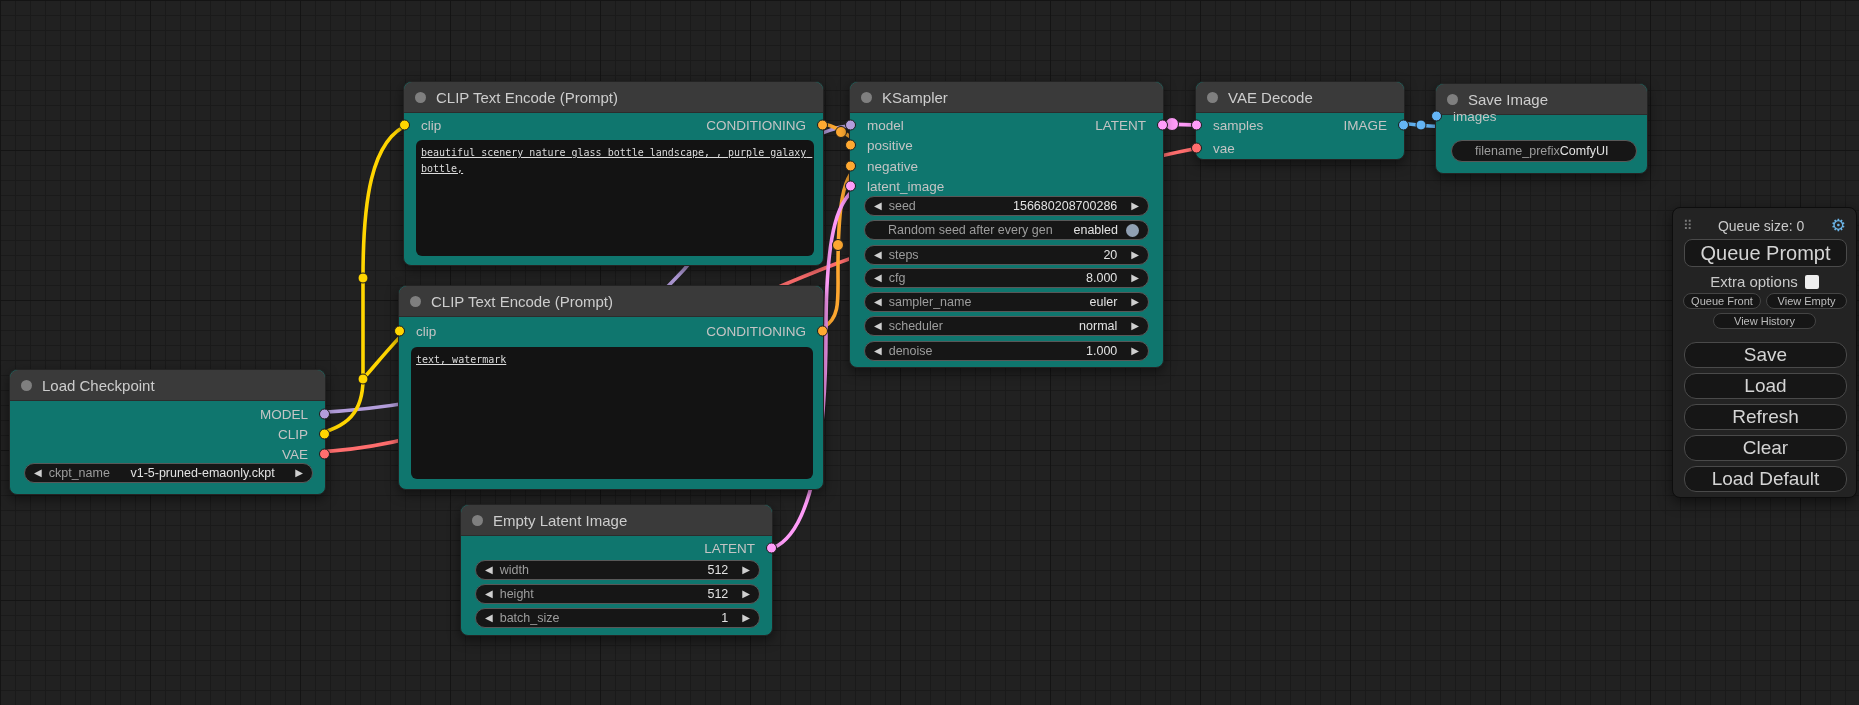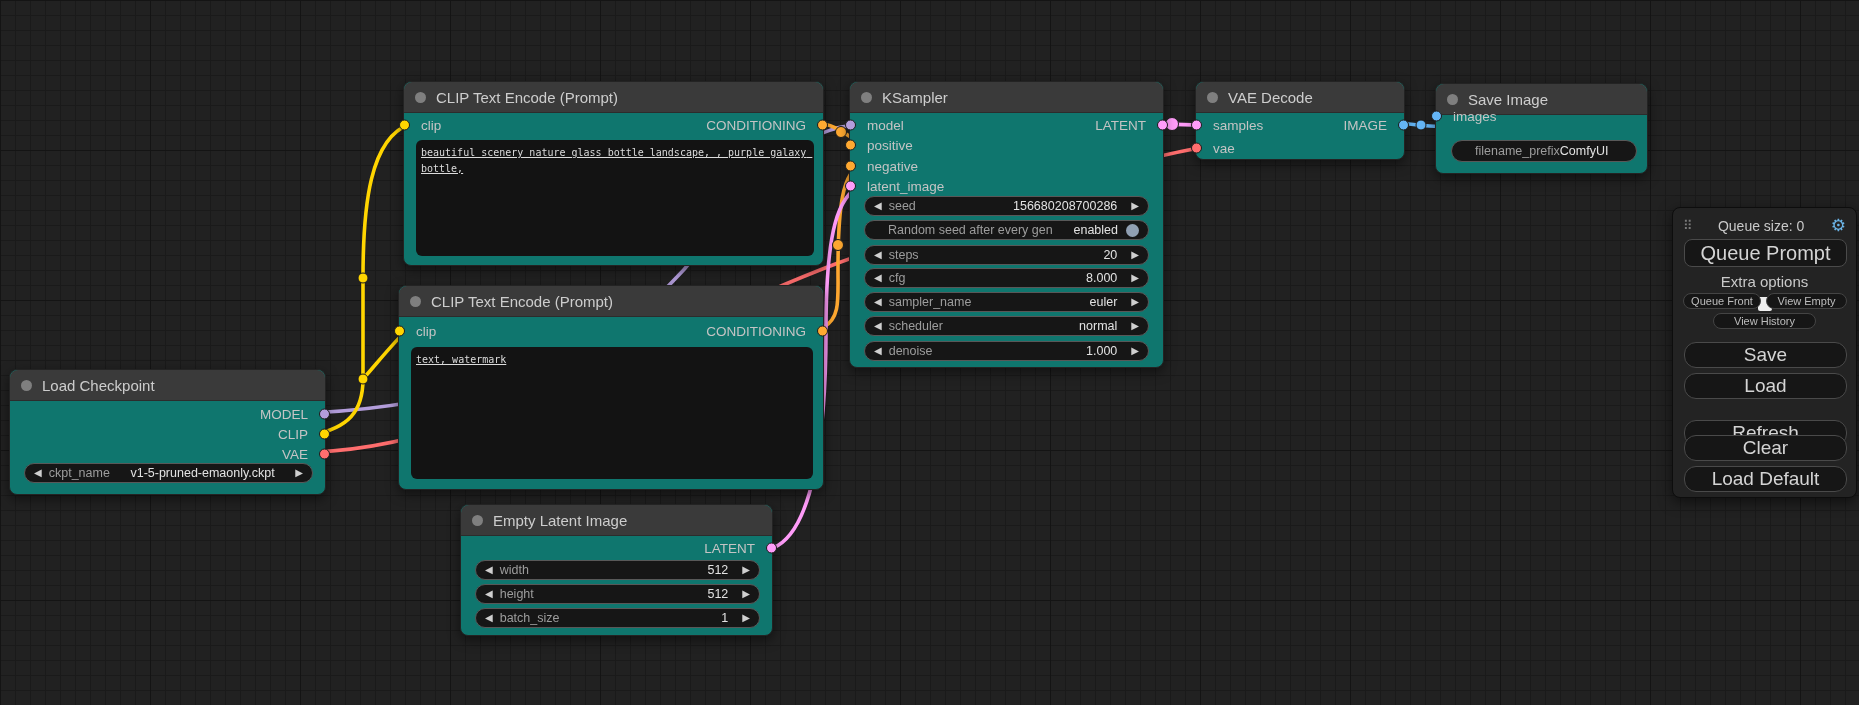--- a/index.html
+++ b/index.html
@@ -278,25 +278,25 @@
   </div>
 </div>
 
 <div class="queue-panel" style="left:1672px;top:207px;width:185px;height:291px;">
   <div class="qp-header">
     <span class="qp-handle">⠿</span>
     <span class="qp-title">Queue size: 0</span>
     <span class="qp-gear">⚙</span>
   </div>
   <div class="qp-btn big" style="top:31px;height:28px;font-size:20px;border-radius:8px;">Queue Prompt</div>
-  <div class="qp-extra" style="top:65px;flex-direction:column;">
+  <div class="qp-extra" style="top:65px;">
     <span>Extra options</span>
     <span class="qp-checkbox"></span>
   </div>
   <div class="qp-pill" style="left:10px;top:85px;width:78px;">Queue Front</div>
   <div class="qp-pill" style="left:93px;top:85px;width:81px;">View Empty</div>
   <div class="qp-pill" style="left:40px;top:105px;width:103px;">View History</div>
   <div class="qp-btn big" style="top:134px;">Save</div>
   <div class="qp-btn big" style="top:165px;">Load</div>
-  <div class="qp-btn big" style="top:212px;">Refresh</div>
+  <div class="qp-btn big" style="top:196px;">Refresh</div>
   <div class="qp-btn big" style="top:227px;">Clear</div>
   <div class="qp-btn big" style="top:258px;">Load Default</div>
 </div>
 
 </body></html>

